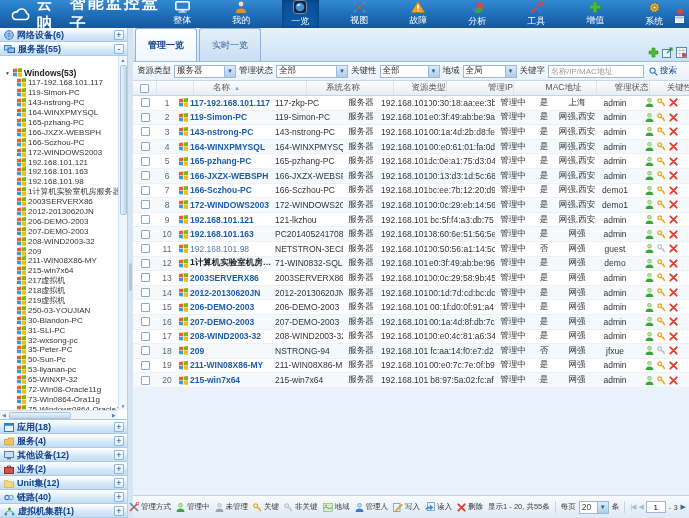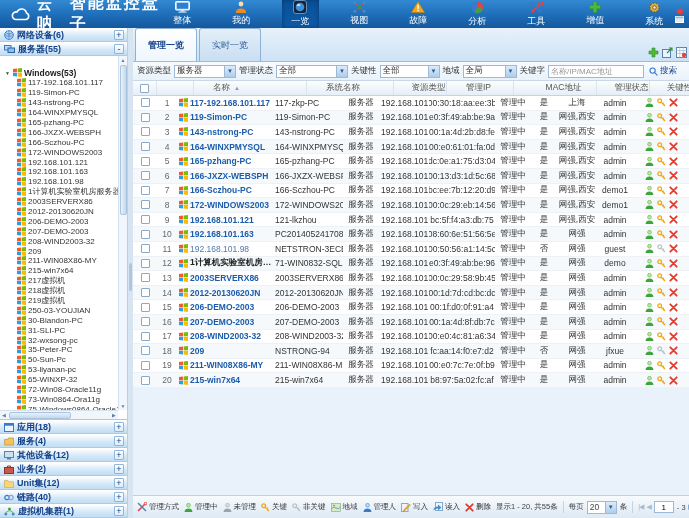--- a/index.html
+++ b/index.html
@@ -75,21 +75,21 @@
 .c-admin{width:36px;flex:none;justify-content:center;}
 .c-feat{flex:1;justify-content:center;gap:3px;}
 .cb{width:9px;height:9px;background:#fff;border:1px solid #8aa8c8;border-radius:1px;display:inline-block;cursor:pointer;}
 .sort{font-size:6px;color:#7aa0c6;margin-left:2px;}
 .nm{color:#1c5cab;font-weight:bold;text-decoration:none;cursor:pointer;overflow:hidden;text-overflow:ellipsis;}
 .nm.dk{color:#222;}
 .nm.mt{color:#4f79ad;font-weight:normal;}
 .fic{display:inline-flex;cursor:pointer;}
 
 
-.footerbar{flex:0 0 23px;display:flex;align-items:center;background:linear-gradient(#f8fbfd,#dde9f4);border-top:1px solid #bdd2e6;padding:0 4px;font-size:7.5px;color:#333;white-space:nowrap;}
+.footerbar{flex:0 0 23px;display:flex;align-items:center;background:linear-gradient(#f8fbfd,#dde9f4);border-top:1px solid #bdd2e6;padding:0 4px;font-size:7.5px;color:#333;white-space:nowrap;justify-content:flex-end;}
 .f-act{display:inline-flex;align-items:center;gap:2px;margin-right:5px;cursor:pointer;}
 .paging{margin-left:auto;display:inline-flex;align-items:center;gap:3px;font-size:7.5px;color:#444;}
 .psep{width:1px;height:12px;background:#c2d4e4;margin:0 2px;}
 .pbtn{color:#2d6fb5;cursor:pointer;font-size:7px;letter-spacing:-1px;}
 .pbtn.dis{color:#a8bccd;}
 .pginput{width:20px;height:12px;border:1px solid #9db9d6;font-size:8px;text-align:center;font-family:inherit;background:#fff;}
 .ppsel{width:30px;}
 </style>
 </head>
 <body>
@@ -793,21 +793,21 @@
       <div class="cell hcell c-name">
         <span>名称</span>
         <span class="sort">▲</span>
       </div>
       <div class="cell hcell c-sys">
         <span>系统名称</span>
       </div>
       <div class="cell hcell c-type" style="justify-content: center;">
         <span>资源类型</span>
       </div>
-      <div class="cell hcell c-ip" style="justify-content: flex-start;">
+      <div class="cell hcell c-ip" style="justify-content: flex-end;">
         <span>管理IP</span>
       </div>
       <div class="cell hcell c-mac" style="justify-content: center;">
         <span>MAC地址</span>
       </div>
       <div class="cell hcell c-state" style="justify-content: center;">
         <span>管理状态</span>
       </div>
       <div class="cell hcell c-key" style="justify-content: center;">
         <span>关键性</span>

